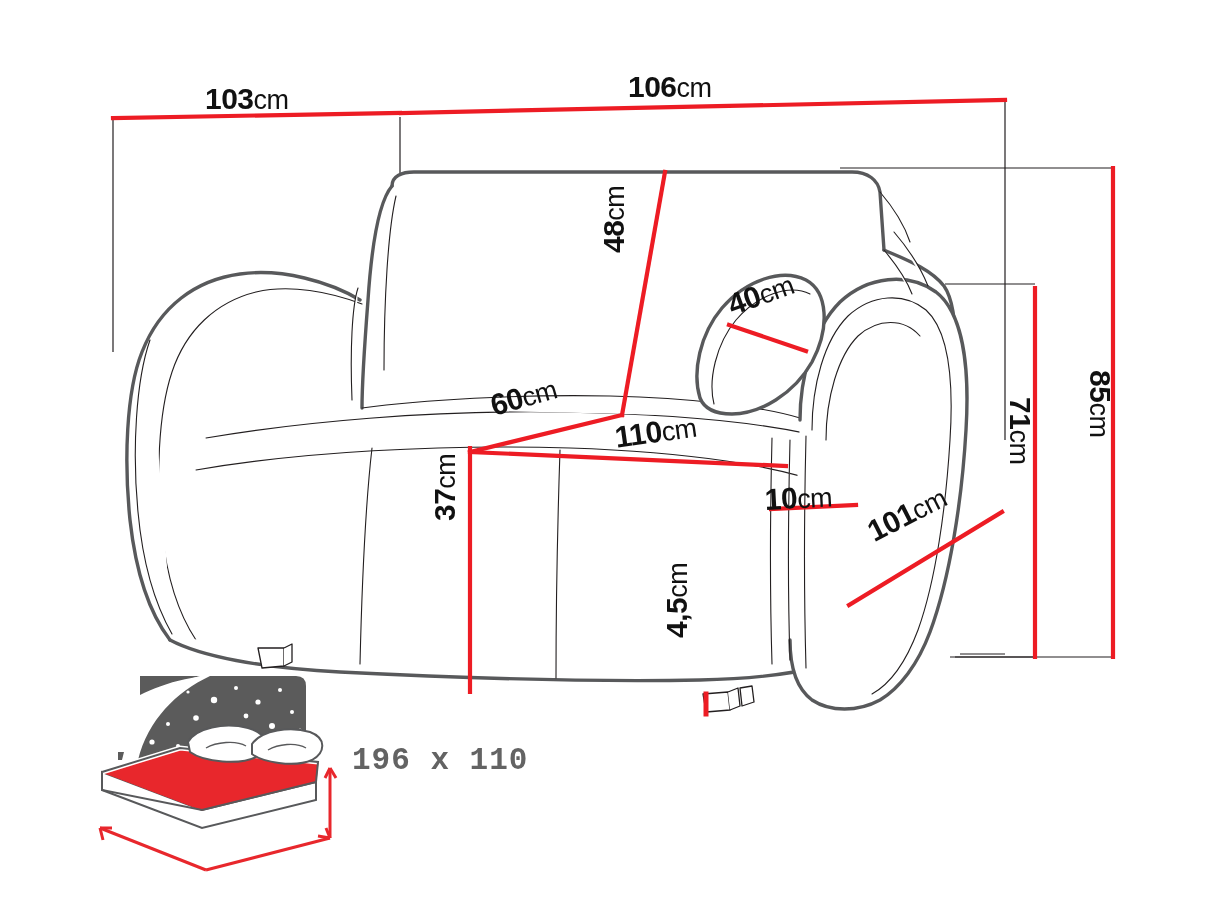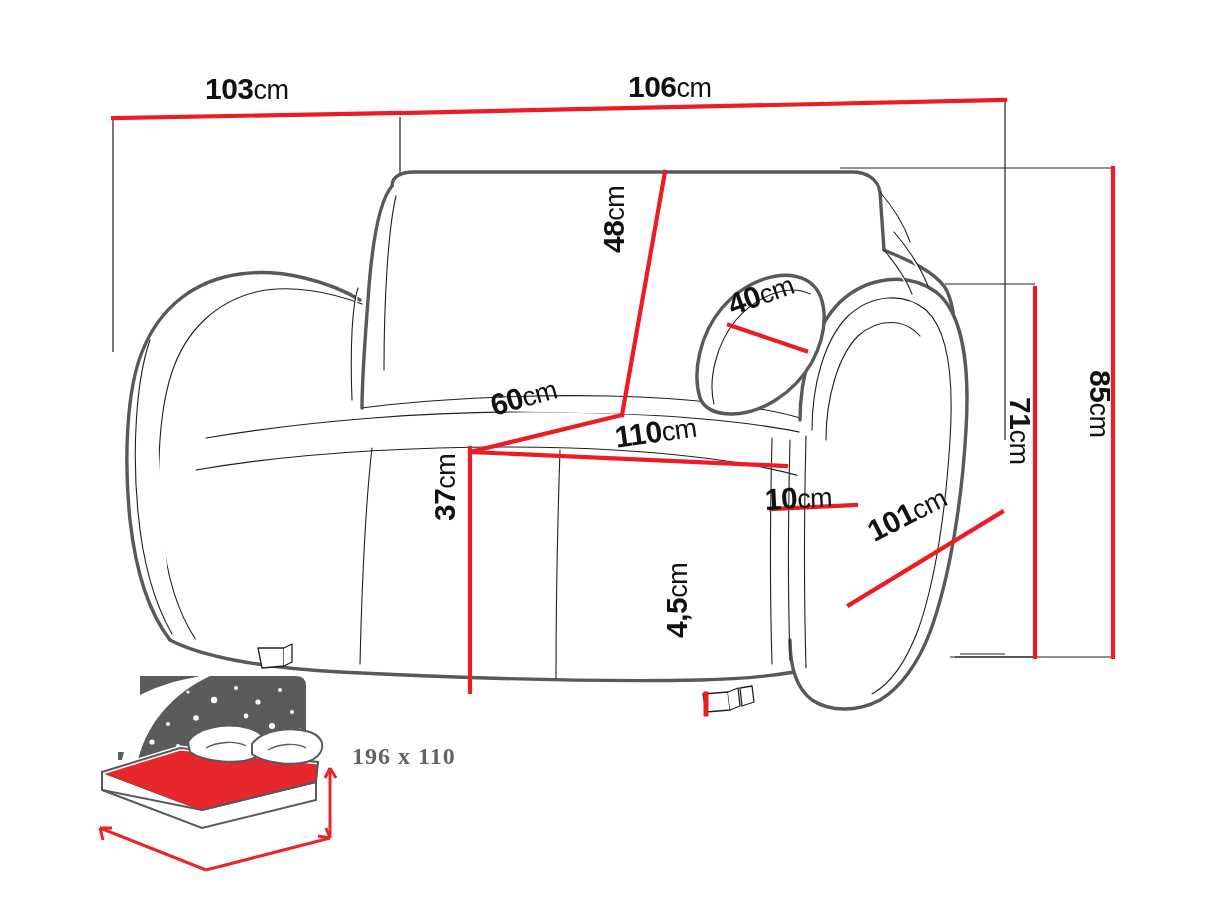--- a/index.html
+++ b/index.html
@@ -39,24 +39,24 @@
   }
   .dim-label .unit {
     font-weight: normal;
     font-size: 27px;
     letter-spacing: -0.5px;
   }
   .sleep-size {
     position: absolute;
     color: #636363;
     font-weight: bold;
-    font-size: 24px;
+    font-size: 31px;
     letter-spacing: 1px;
     white-space: nowrap;
-    font-family: Liberation Serif, serif;
+    font-family: Liberation Mono, monospace;
   }
 </style>
 </head>
 <body>
 
 <div id="stage">
 
   <svg id="drawing" viewBox="0 0 1214 911">
 
     <g fill="none" stroke="#231F20" stroke-width="1.2">
@@ -274,21 +274,21 @@
       <line x1="100" y1="828" x2="206" y2="870"></line>
       <path d="M 100 828 L 112 828 M 100 828 L 103 840" stroke-width="3"></path>
       <line x1="206" y1="870" x2="330" y2="838"></line>
       <path d="M 330 838 L 318 836 M 330 838 L 326 828" stroke-width="3"></path>
       <line x1="330" y1="838" x2="330" y2="768"></line>
       <path d="M 330 768 L 325 778 M 330 768 L 336 778" stroke-width="3"></path>
     </g>
 
   </svg>
 
-  <div class="dim-label" style="left:205px; top:74px; transform: rotate(0deg); transform-origin: left top; text-align: right;">
+  <div class="dim-label" style="left:205px; top:84px; transform: rotate(0deg); transform-origin: left top; text-align: right;">
     <span class="num">103</span><span class="unit">cm</span>
   </div>
 
   <div class="dim-label" style="left:628px; top:72px; transform: rotate(0deg); transform-origin: left top;">
     <span class="num">106</span><span class="unit">cm</span>
   </div>
 
   <div class="dim-label" style="left:599px; top:253px; transform: rotate(-90deg); transform-origin: left top;">
     <span class="num">48</span><span class="unit">cm</span>
   </div>

